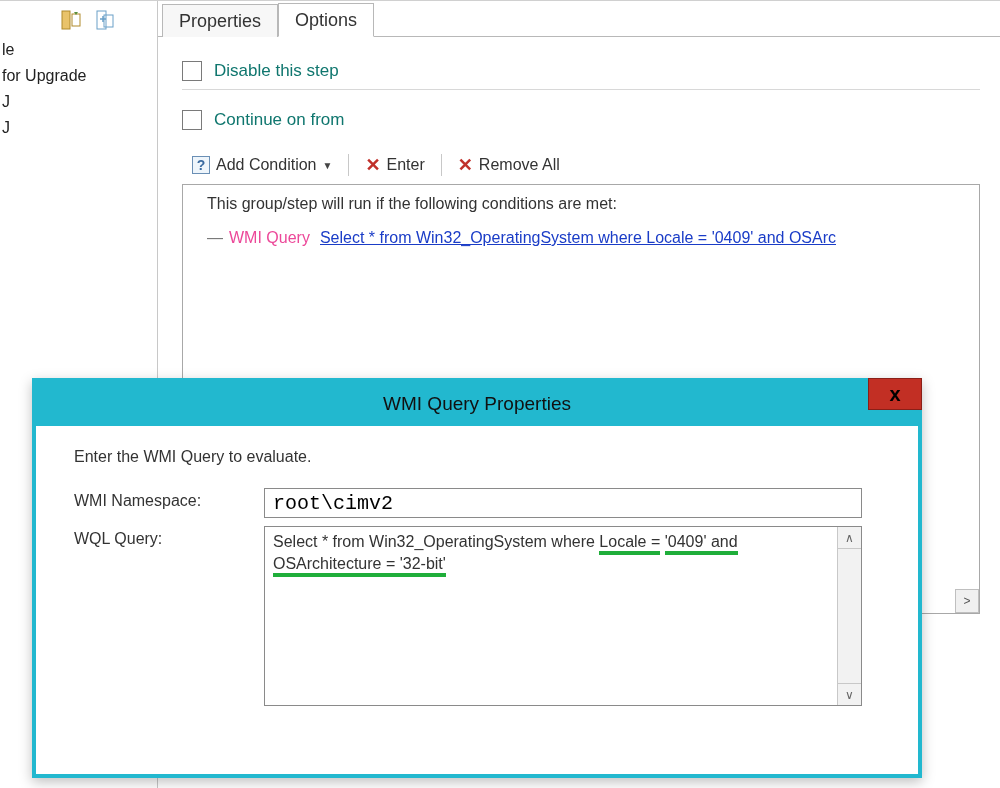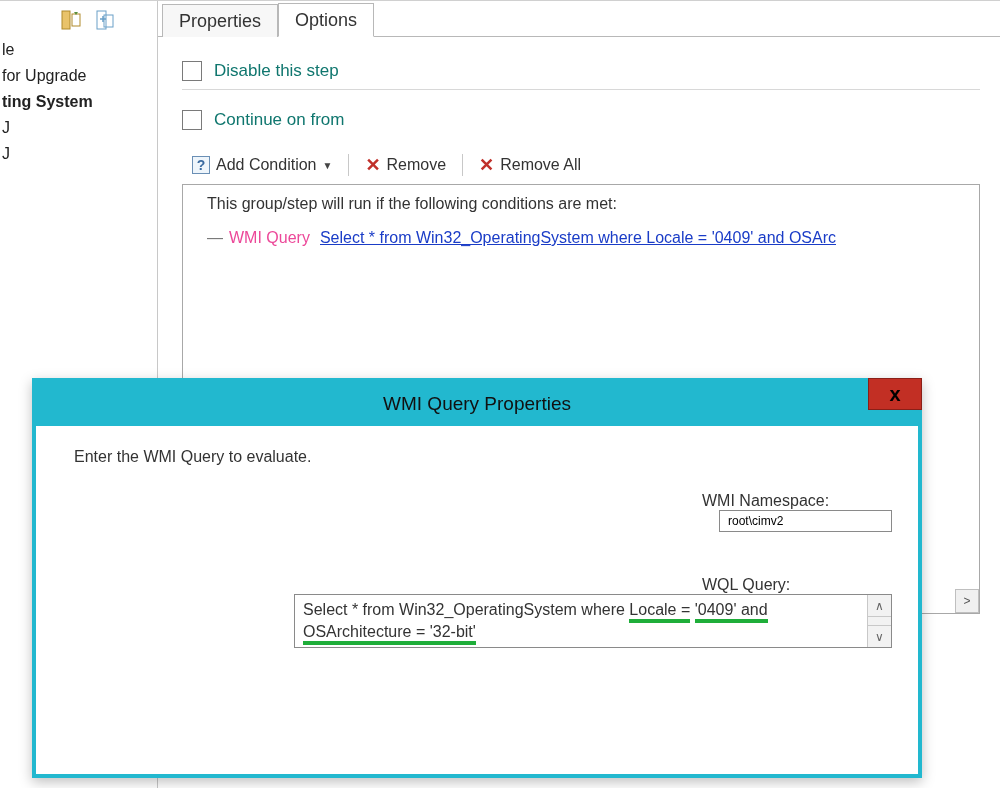--- a/index.html
+++ b/index.html
@@ -217,38 +217,37 @@
   .dialog-body {
     padding: 22px 26px 0 38px;
   }
   .dialog-hint {
     font-size: 16px;
     margin-bottom: 22px;
     color: #333;
   }
   .form-row {
     display: flex;
-    align-items: flex-end;
-    margin-bottom: 40px;
-    flex-direction: column;
+    align-items: flex-start;
+    margin-bottom: 8px;
   }
   .form-row .lbl {
     width: 190px;
     font-size: 16px;
     color: #333;
     padding-top: 4px;
   }
   .text-input {
     flex: 1;
     max-width: 598px;
     height: 30px;
     border: 1px solid #8a8a8a;
     padding: 3px 8px;
-    font-size: 12px;
-    font-family: Liberation Sans, sans-serif;
+    font-size: 20px;
+    font-family: Liberation Mono, monospace;
   }
   .wql-wrap {
     flex: 1;
     max-width: 598px;
     height: 180px;
     border: 1px solid #8a8a8a;
     display: flex;
   }
   .wql-text {
     flex: 1;
@@ -305,21 +304,20 @@
         <svg width="22" height="22" viewBox="0 0 22 22">
           <rect x="3" y="2" width="9" height="18" fill="none" stroke="#6aa0c8"></rect>
           <rect x="10" y="6" width="9" height="12" fill="none" stroke="#6aa0c8"></rect>
           <path d="M6 10 h6 M9 7 v6" stroke="#6aa0c8" stroke-width="1.5"></path>
         </svg>
       </span>
     </div>
     <div class="tree-items">
       <div>le</div>
       <div>for Upgrade</div>
-      <div class="sel">ting System</div>
       <div>J</div>
       <div>J</div>
     </div>
   </div>
 
   <div class="right-pane">
     <div class="tabs">
       <div class="tab">Properties</div>
       <div class="tab active">Options</div>
     </div>
@@ -339,21 +337,21 @@
 
       <div class="cond-toolbar">
         <span class="cond-btn">
           <span class="q-icon">?</span>
           <span>Add Condition</span>
           <span class="drop-caret">▼</span>
         </span>
         <span class="btn-sep"></span>
         <span class="cond-btn">
           <span class="x-icon">✕</span>
-          <span>Remove</span>
+          <span>Enter</span>
         </span>
         <span class="btn-sep"></span>
         <span class="cond-btn">
           <span class="x-icon">✕</span>
           <span>Remove All</span>
         </span>
       </div>
 
       <div class="cond-list-box">
         <div class="cond-msg">This group/step will run if the following conditions are met:</div>

